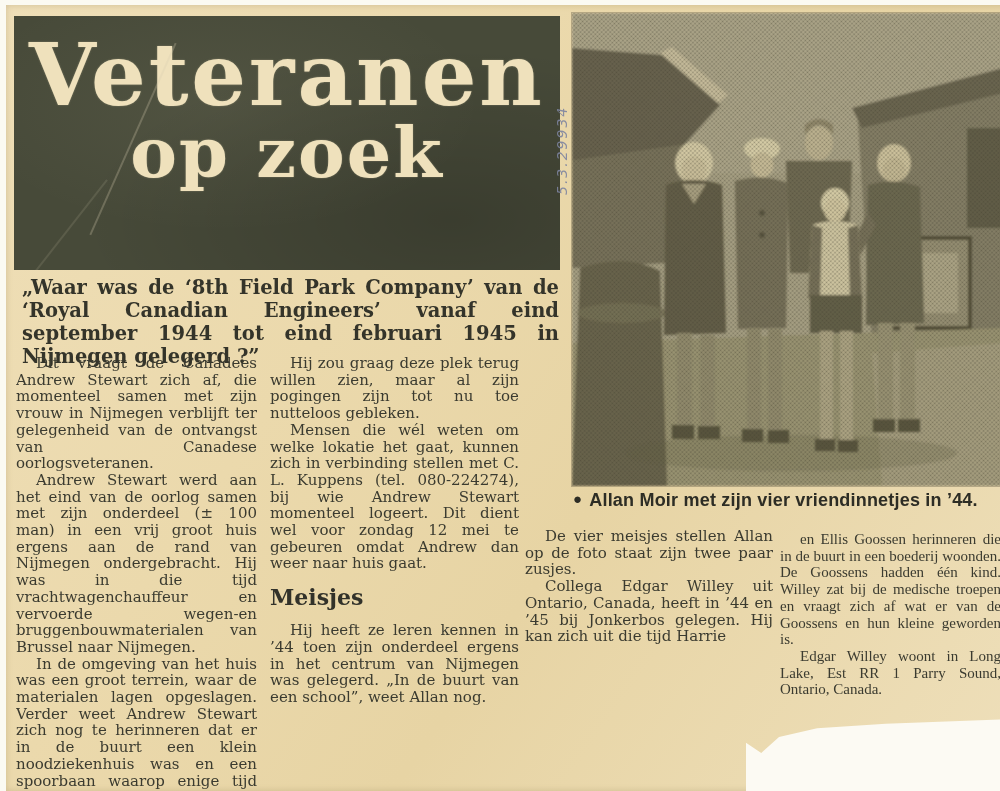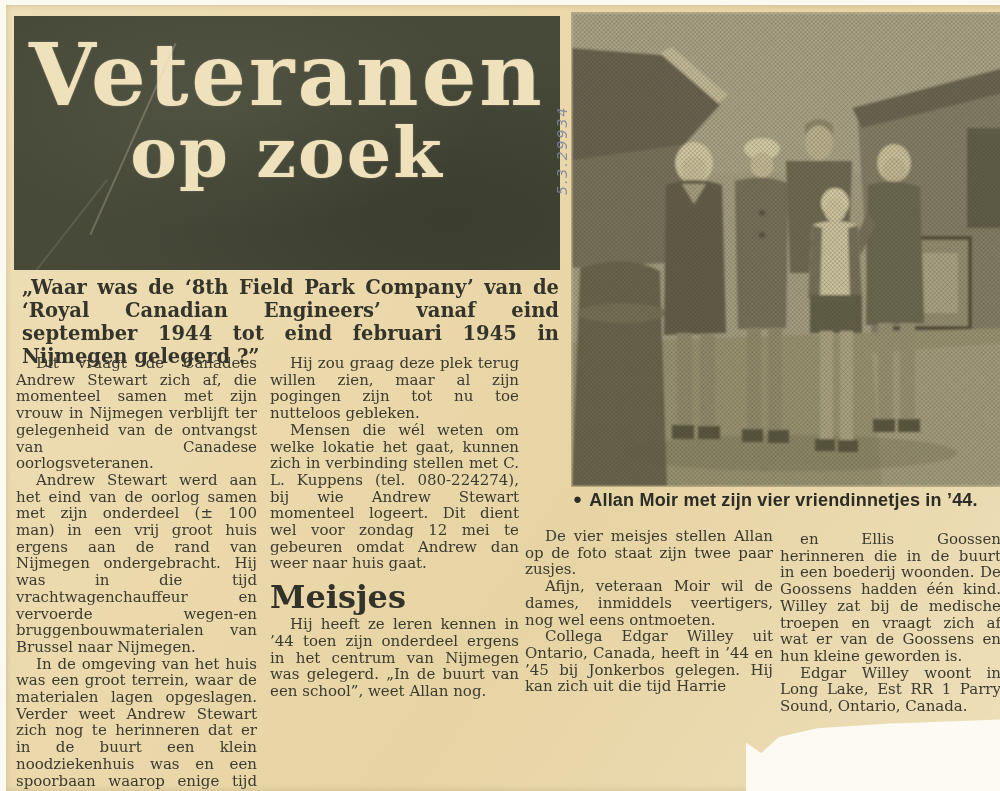--- a/index.html
+++ b/index.html
@@ -24,23 +24,23 @@
   
   .lede{position:absolute;left:16px;top:271px;width:537px;
         font-weight:bold;font-size:19.5px;line-height:23px;color:#34342a;text-align:justify;}
   
   .col{position:absolute;font-size:15px;line-height:16.7px;color:#3b3b30;
        text-align:justify;overflow:hidden;}
   .col p{margin:0;text-indent:20px;}
   .col1{left:10px;top:350px;width:241px;height:441px;}
   .col2{left:264px;top:350px;width:249px;height:441px;}
   .col3{left:519px;top:523px;width:248px;height:268px;}
-  .col4{left:774px;top:526px;width:221px;height:205px;}
-  .section-heading{font-family:"DejaVu Serif",serif;font-weight:bold;font-size:32px;
-       line-height:26px;margin:12px 0 6px 0;text-indent:0;color:#32322a;}
+  .col4{left:774px;top:526px;width:221px;height:205px;font-family:Liberation Serif, serif;}
+  .section-heading{font-family:"DejaVu Serif",serif;font-weight:bold;font-size:22px;
+       line-height:26px;margin:12px 0 12px 0;text-indent:0;color:#32322a;}
   
   .photo{position:absolute;left:566px;top:8px;width:431px;height:473px;overflow:hidden;
        outline:1px solid rgba(80,75,55,.35);}
   .photo svg{display:block;}
   .caption{position:absolute;left:567px;top:485px;width:430px;
        font-family:"Liberation Sans",sans-serif;font-weight:bold;font-size:18px;
        color:#2d2d25;letter-spacing:.2px;}
   .caption .bullet{font-size:15px;margin-right:7px;vertical-align:2px;}
   
   .annotation{position:absolute;left:548px;top:190px;transform-origin:0 0;
@@ -157,21 +157,20 @@
         </g>
       </svg>
     </div>
 
     <div class="caption">
       <span class="bullet">●</span><span>Allan Moir met zijn vier vriendinnetjes in ’44.</span>
     </div>
 
     <div class="col col3">
       <p>De vier meisjes stellen Allan op de foto staat zijn twee paar zusjes.</p>
-      <p>Afijn, veteraan Moir wil de dames, inmiddels veertigers, nog wel eens ontmoeten.</p>
       <p>Collega Edgar Willey uit Ontario, Canada, heeft in ’44 en ’45 bij Jonkerbos gelegen. Hij kan zich uit die tijd Harrie</p>
     </div>
 
     <div class="col col4">
       <p>en Ellis Goossen herinneren die in de buurt in een boederij woonden. De Goossens hadden één kind. Willey zat bij de medische troepen en vraagt zich af wat er van de Goossens en hun kleine geworden is.</p>
       <p>Edgar Willey woont in Long Lake, Est RR 1 Parry Sound, Ontario, Canada.</p>
     </div>
 
     <div class="annotation">5.3.29934</div>
   </div>

